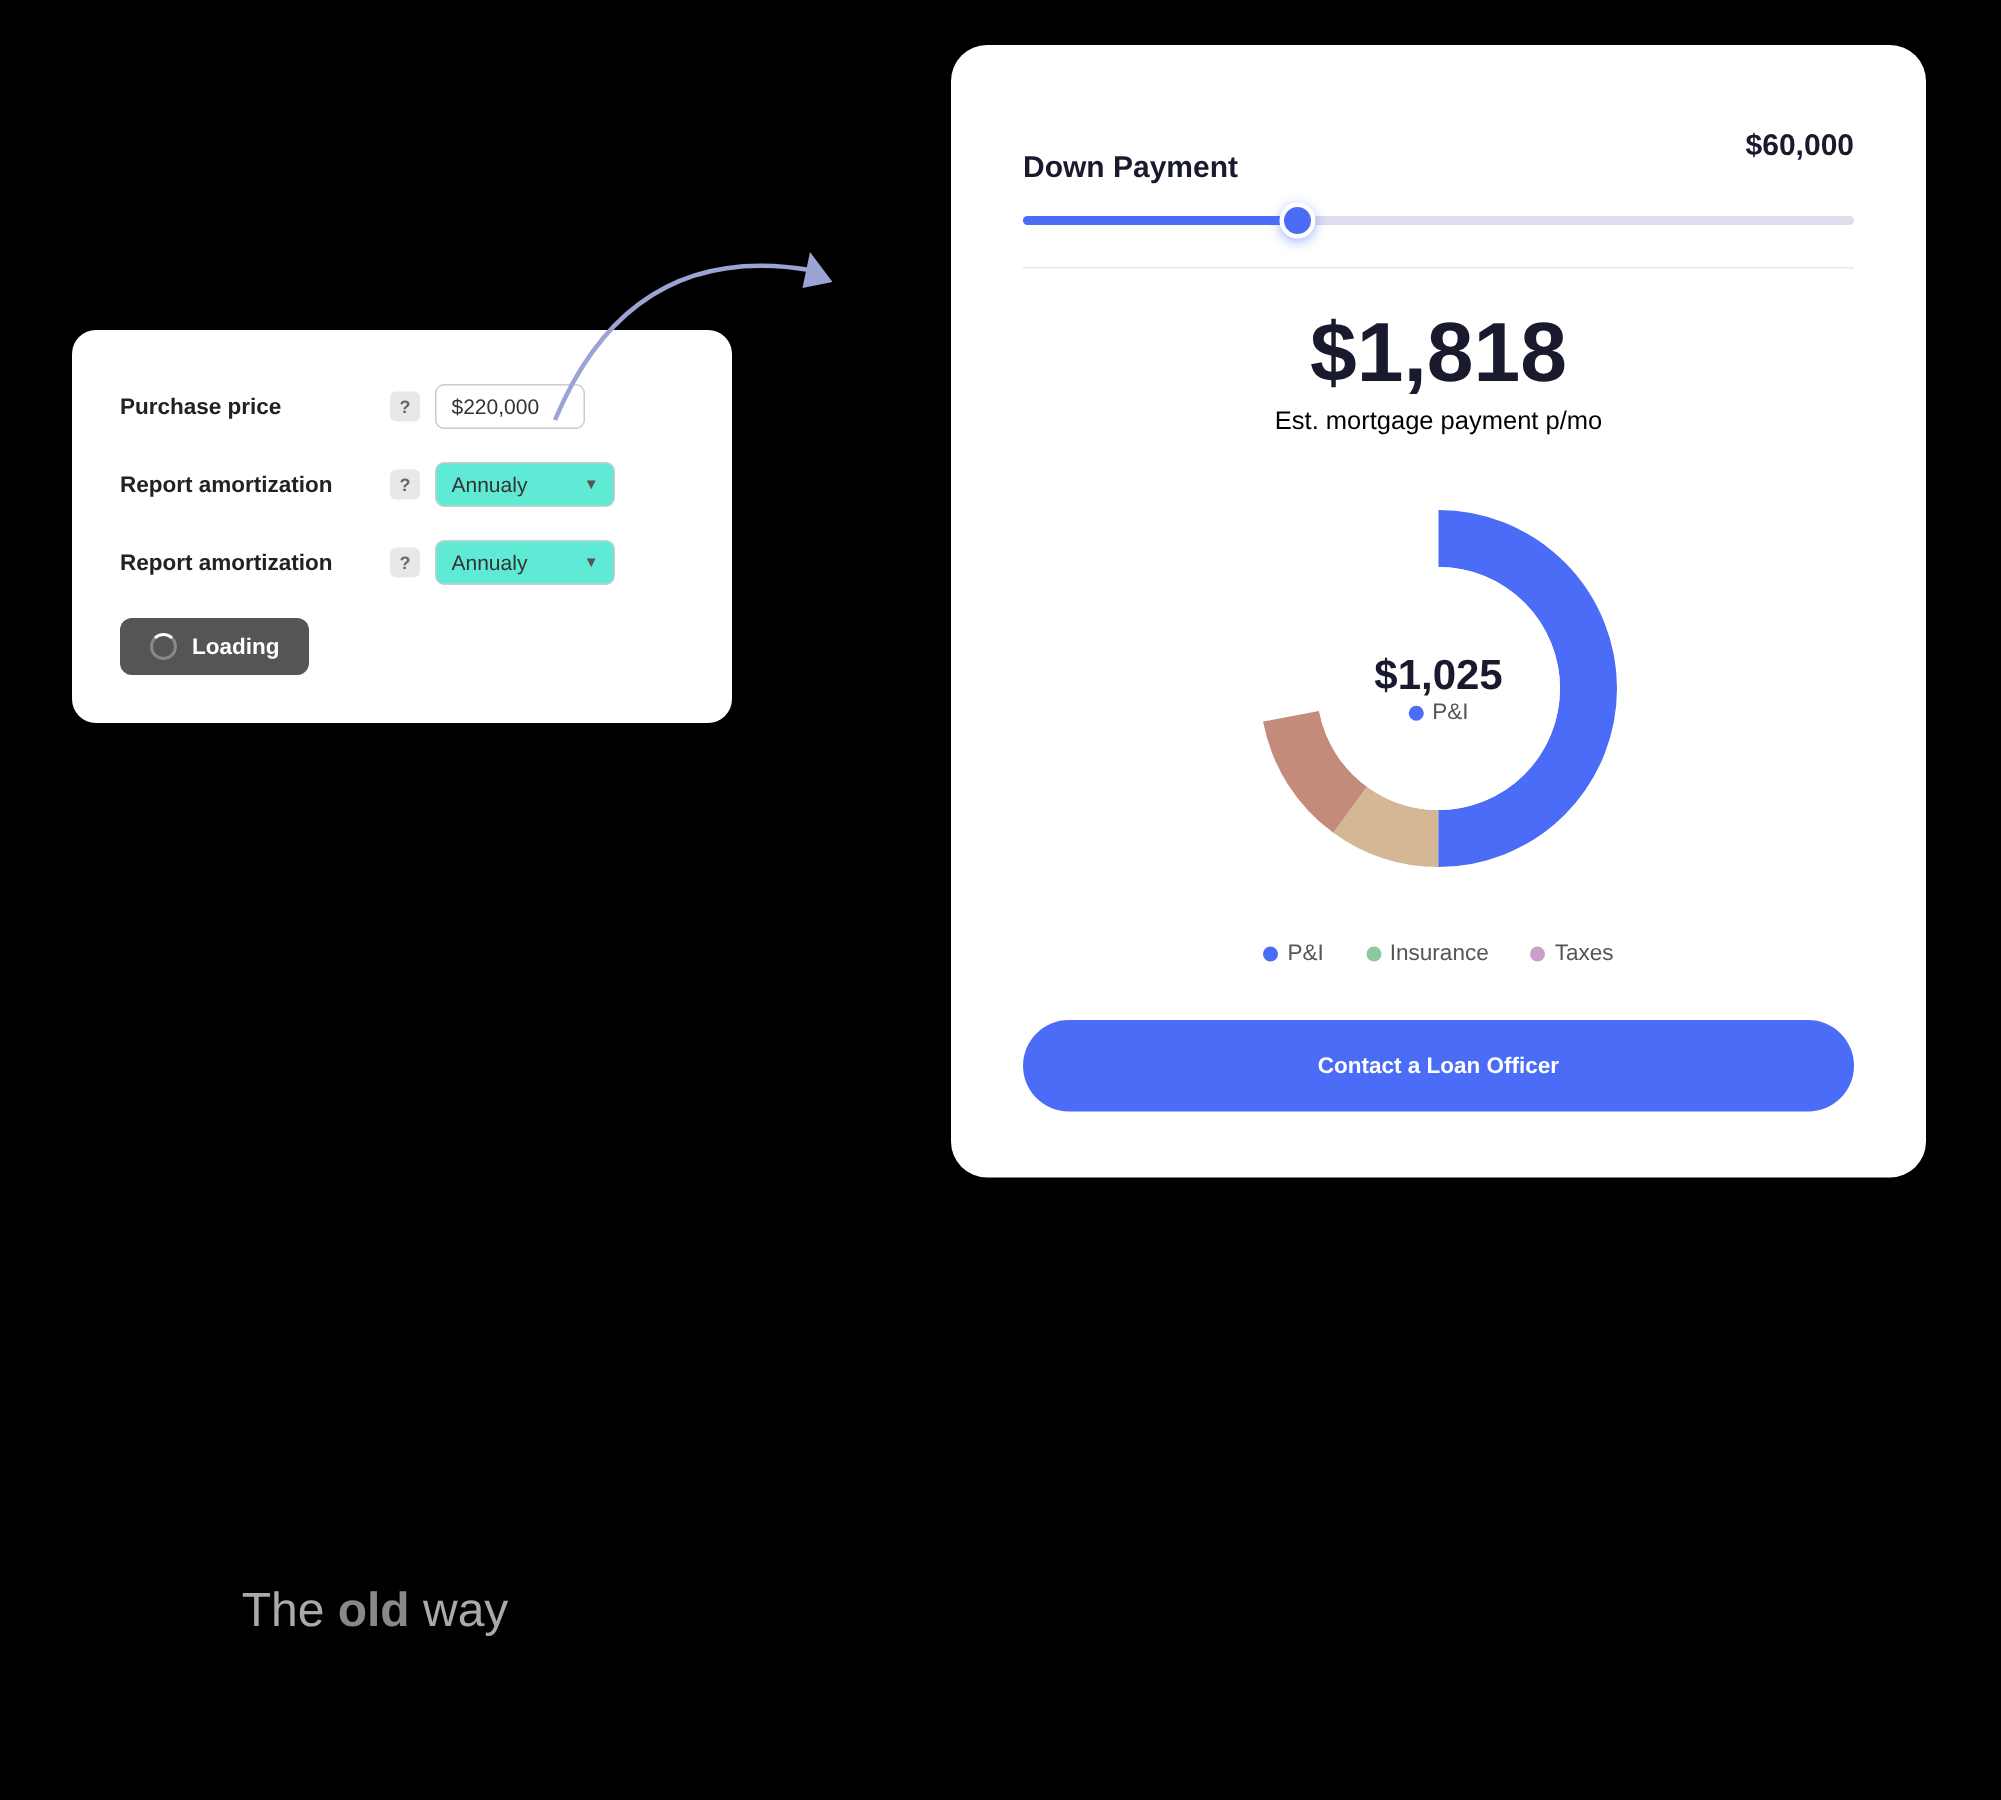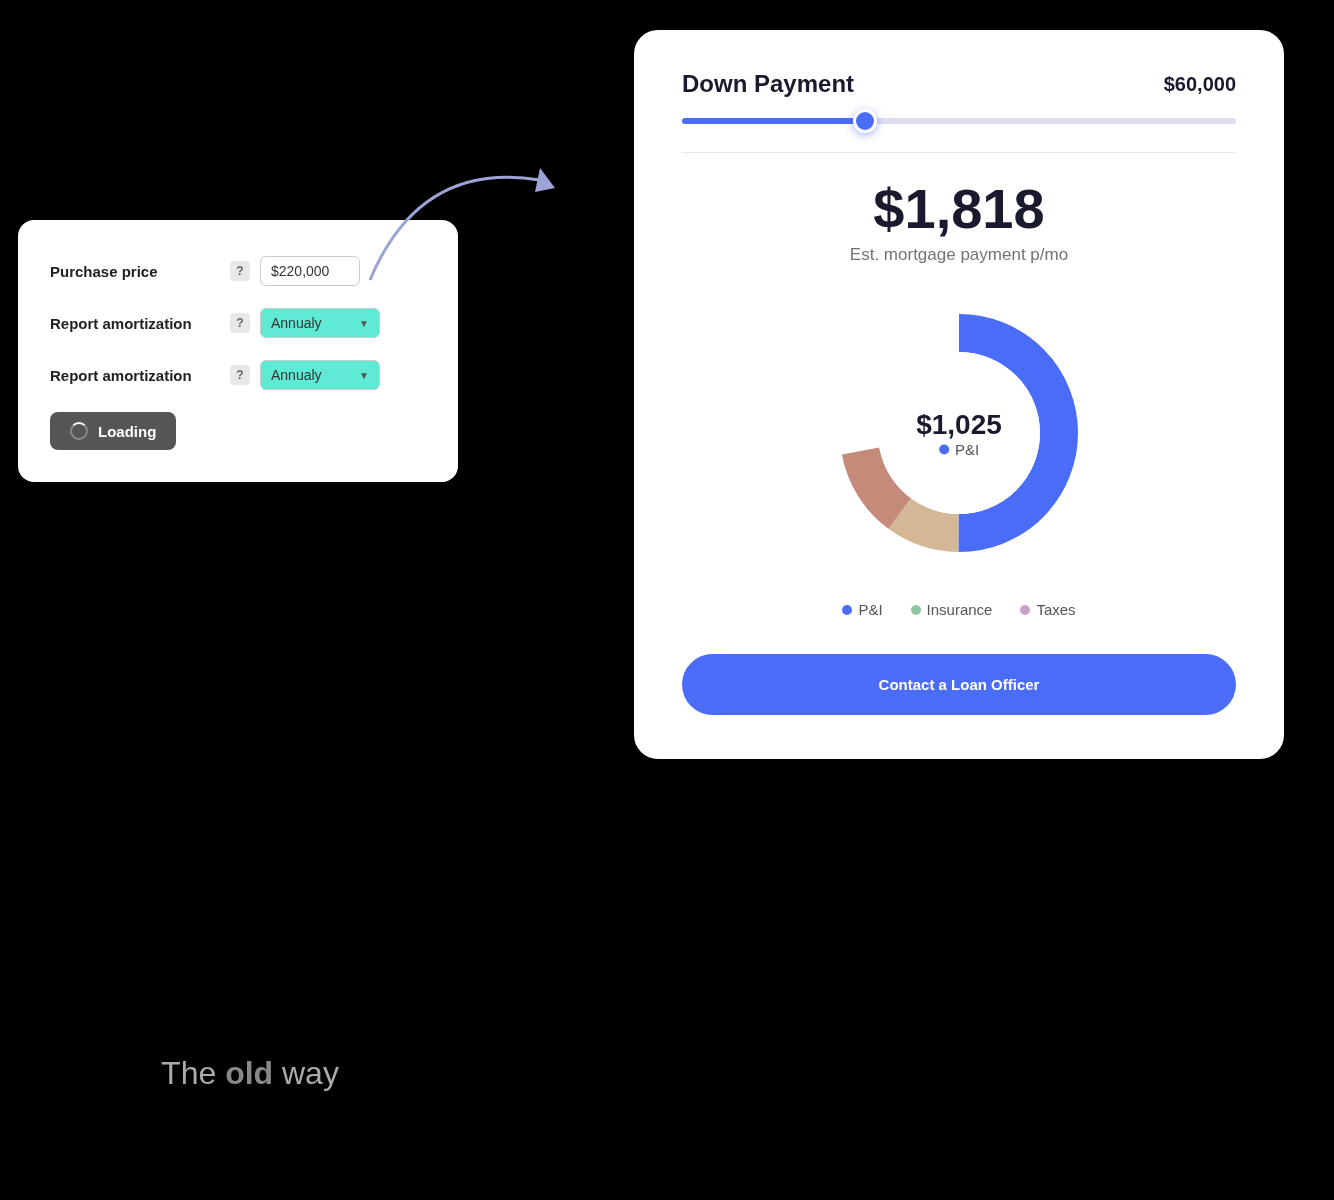--- a/index.html
+++ b/index.html
@@ -20,21 +20,21 @@
       height: 1200px;
       position: relative;
       display: flex;
       align-items: center;
       justify-content: center;
     }
 
     
     .old-card {
       position: absolute;
-      left: 18px;
+      left: 48px;
       top: 220px;
       width: 440px;
       background: #fff;
       border-radius: 16px;
       box-shadow: 0 4px 30px rgba(0,0,0,0.3);
       padding: 36px 32px 32px 32px;
       z-index: 2;
     }
 
     .old-card-row {
@@ -156,23 +156,24 @@
     }
 
     .down-payment-row {
       display: flex;
       justify-content: space-between;
       align-items: center;
       margin-bottom: 20px;
     }
 
     .down-payment-title {
-      font-size: 24px;
+      font-size: 20px;
       font-weight: 800;
       color: #1a1a2e;
+      margin-top: 31px;
     }
 
     .down-payment-value {
       font-size: 20px;
       font-weight: 600;
       color: #1a1a2e;
     }
 
     .slider-container {
       width: 100%;
@@ -216,21 +217,21 @@
 
     .monthly-amount {
       font-size: 56px;
       font-weight: 900;
       color: #1a1a2e;
       line-height: 1;
     }
 
     .monthly-label {
       font-size: 17px;
-      color: #737373;
+      color: #000000;
       margin-bottom: 28px;
       text-align: center;
     }
 
     
     .donut-container {
       display: flex;
       justify-content: center;
       margin-bottom: 28px;
       position: relative;

